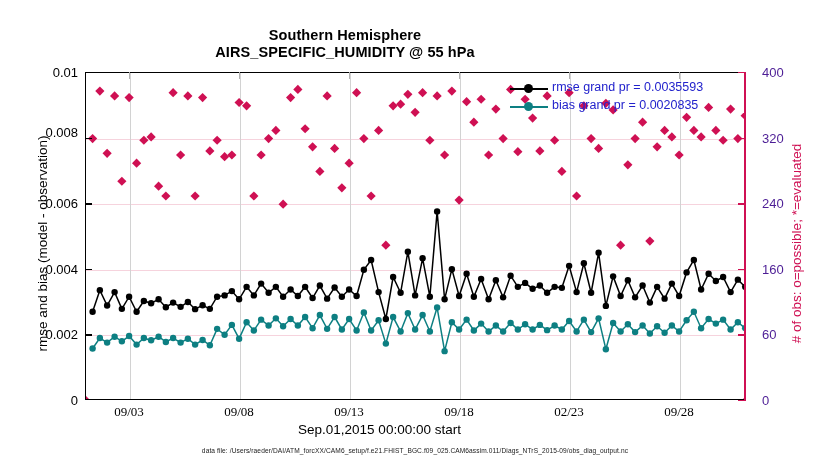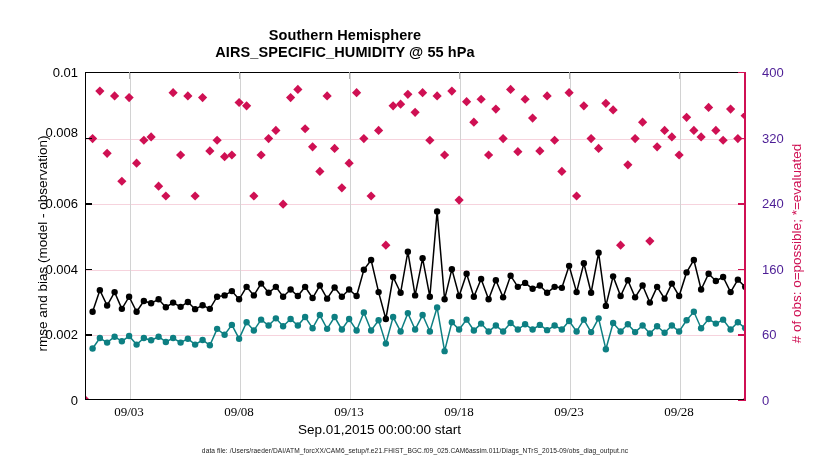--- a/index.html
+++ b/index.html
@@ -393,25 +393,37 @@
       <div class="ytick-r" style="top: 72px;">400</div>
       <div class="tickmark-r" style="top: 72px;"></div>
       <div class="xtick" style="left: 129px;">09/03</div>
       <div class="tickmark-x" style="left: 129px;"></div>
       <div class="xtick" style="left: 239px;">09/08</div>
       <div class="tickmark-x" style="left: 239px;"></div>
       <div class="xtick" style="left: 349px;">09/13</div>
       <div class="tickmark-x" style="left: 349px;"></div>
       <div class="xtick" style="left: 459px;">09/18</div>
       <div class="tickmark-x" style="left: 459px;"></div>
-      <div class="xtick" style="left: 569px;">09/23</div>
+      <div class="xtick" style="left: 569px;">02/23</div>
       <div class="tickmark-x" style="left: 569px;"></div>
       <div class="xtick" style="left: 679px;">09/28</div>
       <div class="tickmark-x" style="left: 679px;"></div>
     </div>
 
   <div id="ylabel-left">rmse and bias (model - observation)</div>
   <div id="ylabel-right"># of obs: o=possible; *=evaluated</div>
   <div id="xlabel">Sep.01,2015 00:00:00 start</div>
   <div id="datafile">data file: /Users/raeder/DAI/ATM_forcXX/CAM6_setup/f.e21.FHIST_BGC.f09_025.CAM6assim.011/Diags_NTrS_2015-09/obs_diag_output.nc</div>
 
+  <div id="legend">
+      <div class="legend-row">
+        <span class="legend-line" style="background: rgb(0, 0, 0);"></span>
+        <span class="legend-dot" style="background: rgb(0, 0, 0);"></span>
+        <span class="legend-text" style="color: rgb(34, 34, 204);">rmse grand pr = 0.0035593</span>
+      </div>
+      <div class="legend-row">
+        <span class="legend-line" style="background: rgb(13, 127, 130);"></span>
+        <span class="legend-dot" style="background: rgb(13, 127, 130);"></span>
+        <span class="legend-text" style="color: rgb(34, 34, 204);">bias grand pr = 0.0020835</span>
+      </div>
+    </div>
 
 </div>
 
 </body></html>

